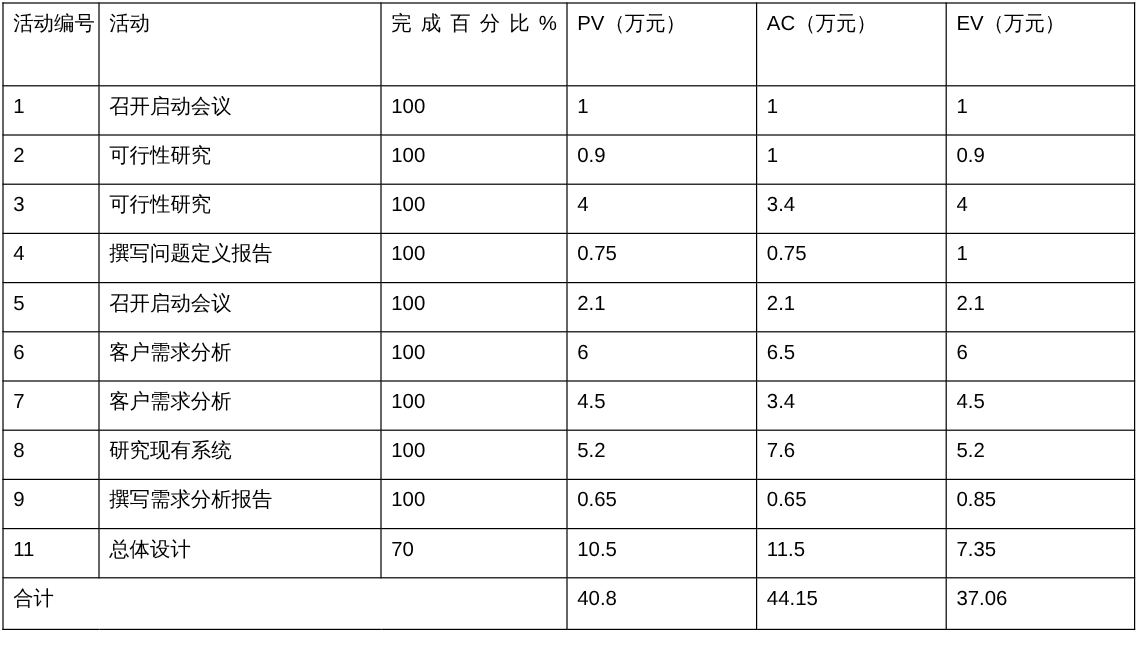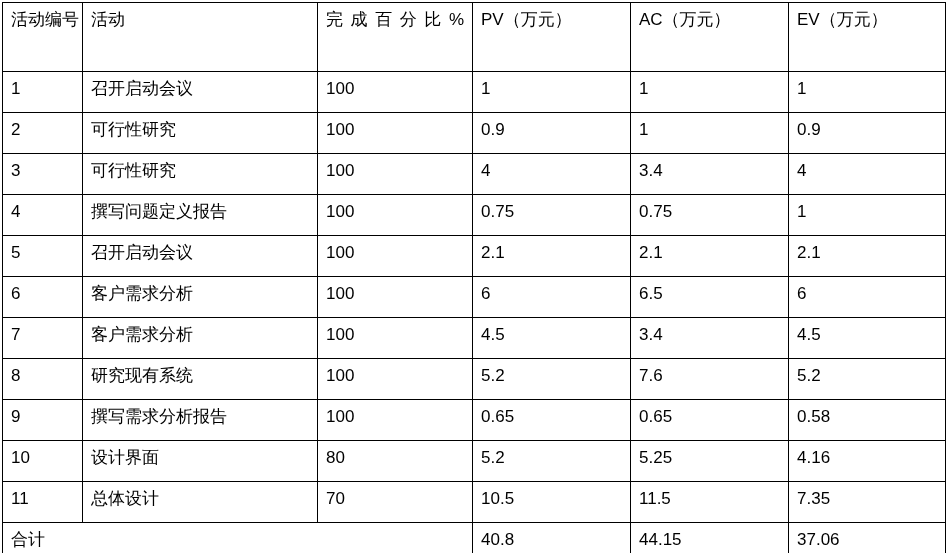--- a/index.html
+++ b/index.html
@@ -160,29 +160,21 @@
         <td>5.2</td>
         <td>7.6</td>
         <td>5.2</td>
       </tr>
       <tr>
         <td>9</td>
         <td class="indent">撰写需求分析报告</td>
         <td>100</td>
         <td>0.65</td>
         <td>0.65</td>
-        <td>0.58</td>
-      </tr>
-      <tr>
-        <td>10</td>
-        <td class="indent">设计界面</td>
-        <td>80</td>
-        <td>5.2</td>
-        <td>5.25</td>
-        <td>4.16</td>
+        <td>0.85</td>
       </tr>
       <tr>
         <td>11</td>
         <td class="indent">总体设计</td>
         <td>70</td>
         <td>10.5</td>
         <td>11.5</td>
         <td>7.35</td>
       </tr>
       <tr class="row-total">

